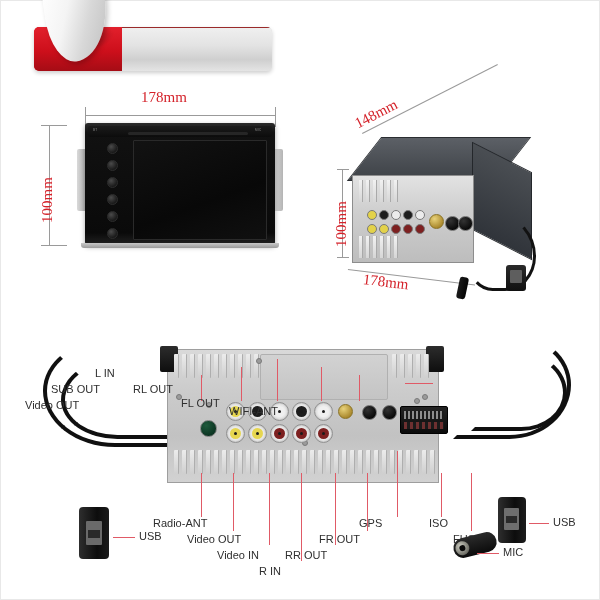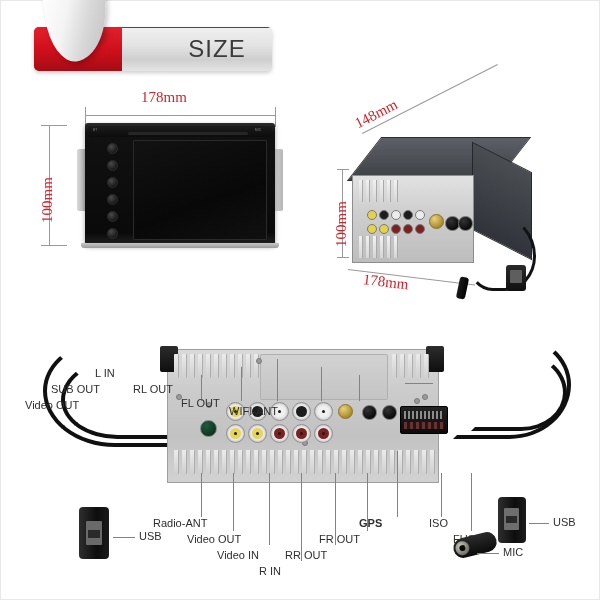--- a/index.html
+++ b/index.html
@@ -294,21 +294,20 @@
   }
 </style>
 </head>
 <body>
 
 <div class="page">
 
   <div class="banner">
     <div class="banner-red"></div>
     <div class="banner-silver"></div>
-    <div class="banner-text">SIZE</div>
   </div>
   <div class="curl-shadow"></div>
   <div class="curl"></div>
 
   <div class="front-wrap">
 
     <div class="dimline dimv" style="left:22px;top:-16px;height:20px;"></div>
     <div class="dimline dimv" style="left:212px;top:-16px;height:20px;"></div>
     <div class="dimline dimh" style="left:22px;top:-8px;width:190px;"></div>
     <div class="dimtext" style="left:78px;top:-34px;">178mm</div>
@@ -536,21 +535,21 @@
     <div class="lead red" style="left:396px;top:120px;height:66px;"></div>
     <div class="lead red" style="left:440px;top:142px;height:44px;"></div>
     <div class="lead red" style="left:470px;top:142px;height:58px;"></div>
 
     <div class="plabel" style="left:152px;top:186px;">Radio-ANT</div>
     <div class="plabel" style="left:186px;top:202px;">Video OUT</div>
     <div class="plabel" style="left:216px;top:218px;">Video IN</div>
     <div class="plabel" style="left:258px;top:234px;">R IN</div>
     <div class="plabel" style="left:284px;top:218px;">RR OUT</div>
     <div class="plabel" style="left:318px;top:202px;">FR OUT</div>
-    <div class="plabel" style="left:358px;top:186px;font-weight:bold;">GPS</div>
+    <div class="plabel" style="left:358px;top:186px;">GPS</div>
     <div class="plabel" style="left:428px;top:186px;">ISO</div>
     <div class="plabel" style="left:452px;top:202px;">FUSE</div>
   </div>
 
   <div class="usb-l">
     <div class="usb-l-in"></div>
   </div>
   <div class="lead red" style="left:112px;top:536px;width:22px;height:1px;"></div>
   <div class="plabel" style="left:138px;top:529px;">USB</div>
 

